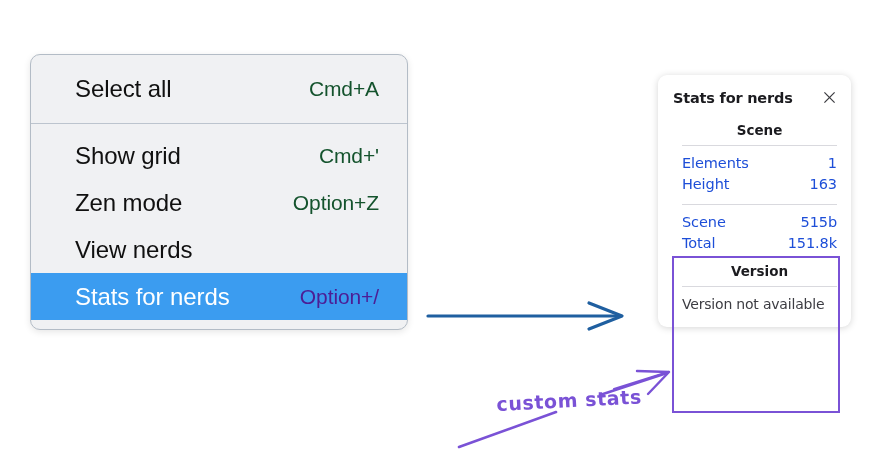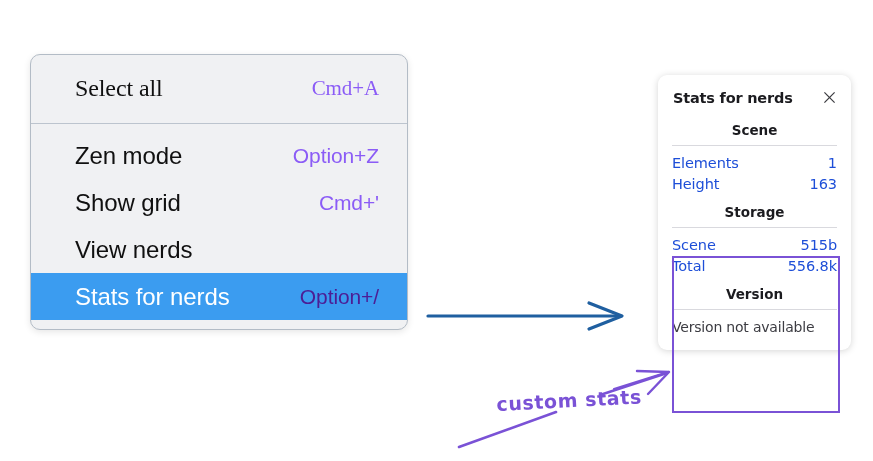--- a/index.html
+++ b/index.html
@@ -25,21 +25,21 @@
     background: #f0f1f3;
     border: 1px solid #b3bcc6;
     border-radius: 10px;
     box-shadow: 0 2px 7px rgba(0,0,0,0.10);
     overflow: hidden;
     box-sizing: border-box;
   }
   .menu-group {
     padding: 8px 0 9px 0;
   }
-  .menu-group.group-top { padding: 10px 0 11px 0; font-family: Liberation Serif, serif; }
+  .menu-group.group-top { padding: 10px 0 11px 0; }
   .menu-divider {
     height: 1px;
     background: #bcc4ce;
     margin: 0;
   }
   .menu-item {
     display: flex;
     align-items: center;
     height: 47px;
     padding: 0 28px 0 44px;
@@ -47,21 +47,21 @@
     white-space: nowrap;
   }
   .menu-item .mi-label {
     font-size: 24px;
     color: #101010;
     letter-spacing: -0.1px;
   }
   .menu-item .mi-shortcut {
     margin-left: auto;
     font-size: 21px;
-    color: #8b5cf6;
+    color: #14532d;
     letter-spacing: -0.1px;
   }
   .menu-item.selected {
     background: #3b9cf0;
     padding-left: 44px;
   }
   .menu-item.selected .mi-label { color: #ffffff; }
   .menu-item.selected .mi-shortcut { color: #4c1d95; }
 
   
@@ -92,20 +92,21 @@
   .close-icon {
     margin-left: auto;
     width: 17px;
     height: 17px;
     display: block;
     color: #3a3a3f;
     cursor: pointer;
   }
   .stats-body {
     padding: 0 14px;
+    margin-left: 10px;
   }
   .section-title {
     text-align: center;
     font-size: 13.5px;
     font-weight: bold;
     color: #1b1b1f;
     padding: 0 0 7px 0;
   }
   .section-rule {
     height: 1px;
@@ -175,26 +176,26 @@
     <div class="menu-item">
       <span class="mi-label">Select all</span>
       <span class="mi-shortcut">Cmd+A</span>
     </div>
   </div>
 
   <div class="menu-divider"></div>
 
   <div class="menu-group">
     <div class="menu-item">
+      <span class="mi-label">Show grid</span>
+      <span class="mi-shortcut">Cmd+'</span>
+    </div>
+    <div class="menu-item">
       <span class="mi-label">Zen mode</span>
       <span class="mi-shortcut">Option+Z</span>
-    </div>
-    <div class="menu-item">
-      <span class="mi-label">Show grid</span>
-      <span class="mi-shortcut">Cmd+'</span>
     </div>
     <div class="menu-item">
       <span class="mi-label">View nerds</span>
     </div>
     <div class="menu-item selected">
       <span class="mi-label">Stats for nerds</span>
       <span class="mi-shortcut">Option+/</span>
     </div>
   </div>
 
@@ -218,29 +219,28 @@
       <span class="sr-key">Elements</span>
       <span class="sr-val">1</span>
     </div>
     <div class="stat-row">
       <span class="sr-key">Height</span>
       <span class="sr-val">163</span>
     </div>
 
     <div class="section-spacer"></div>
 
-    <div class="section-title">Storage</div>
     <div class="section-rule"></div>
     <div class="stat-row">
       <span class="sr-key">Scene</span>
       <span class="sr-val">515b</span>
     </div>
     <div class="stat-row">
       <span class="sr-key">Total</span>
-      <span class="sr-val">556.8k</span>
+      <span class="sr-val">151.8k</span>
     </div>
 
     <div class="section-spacer"></div>
 
     <div class="section-title">Version</div>
     <div class="section-rule"></div>
     <div class="stat-note">Version not available</div>
 
   </div>
 </div>

